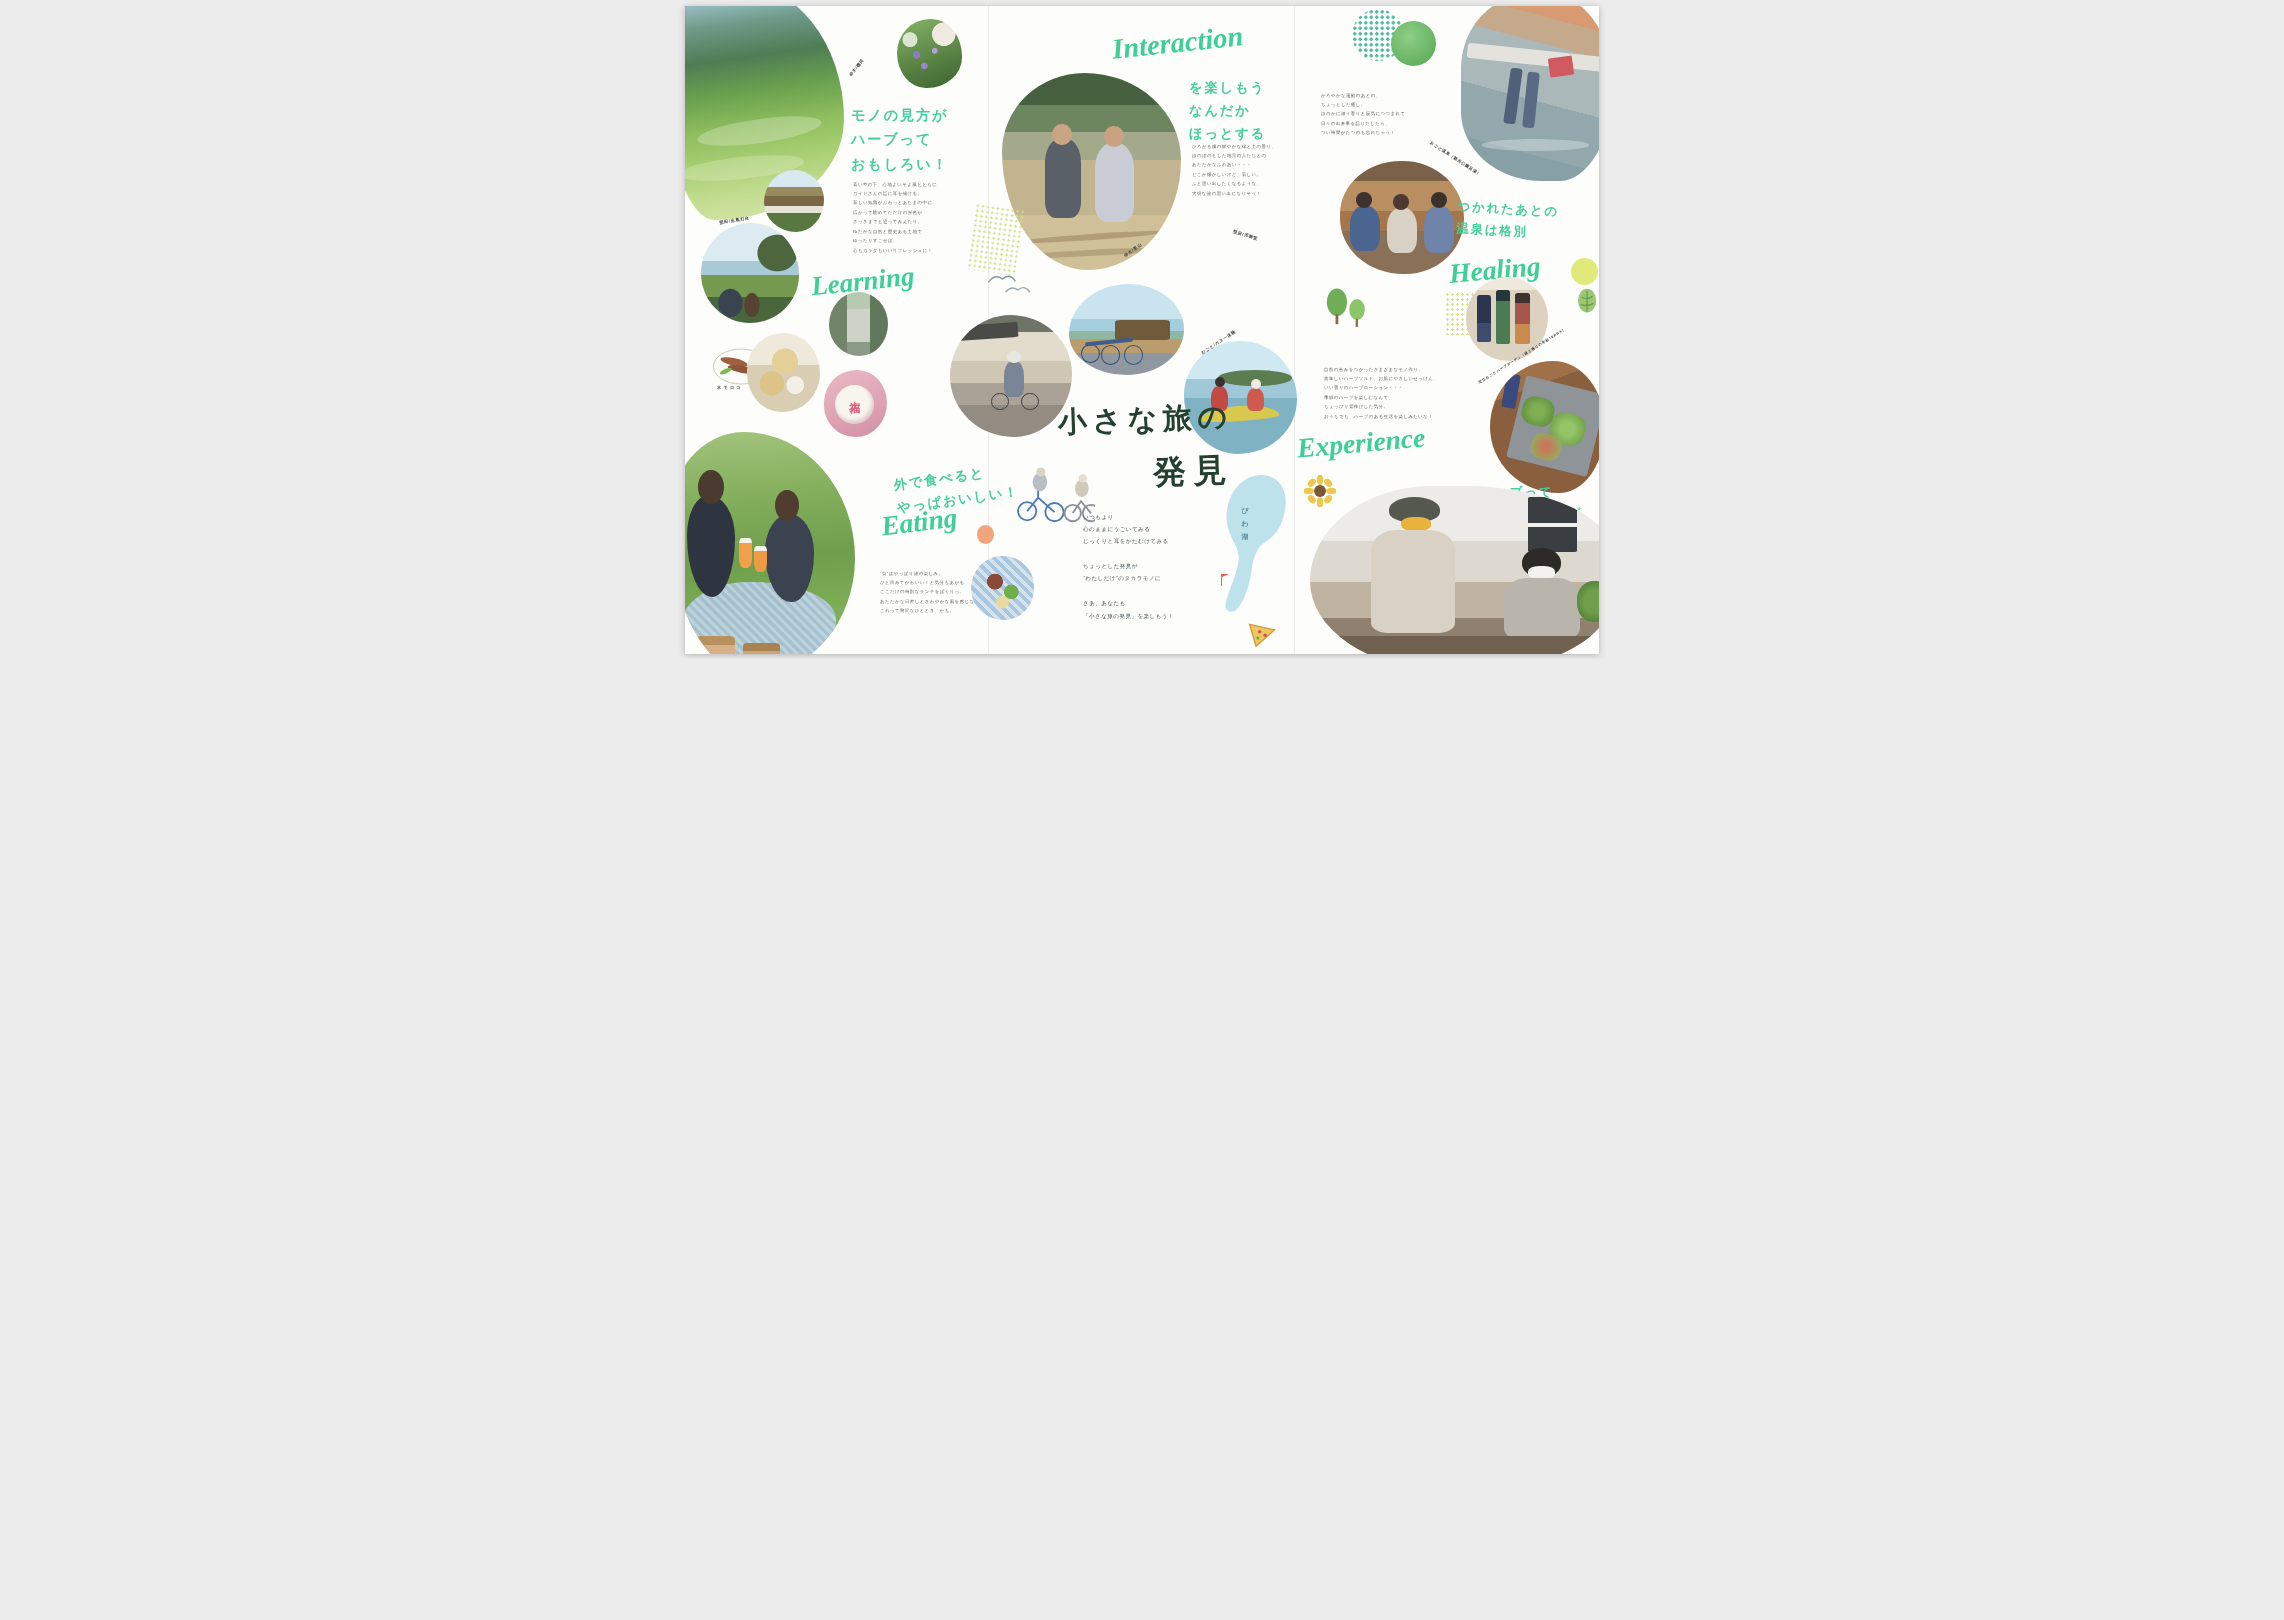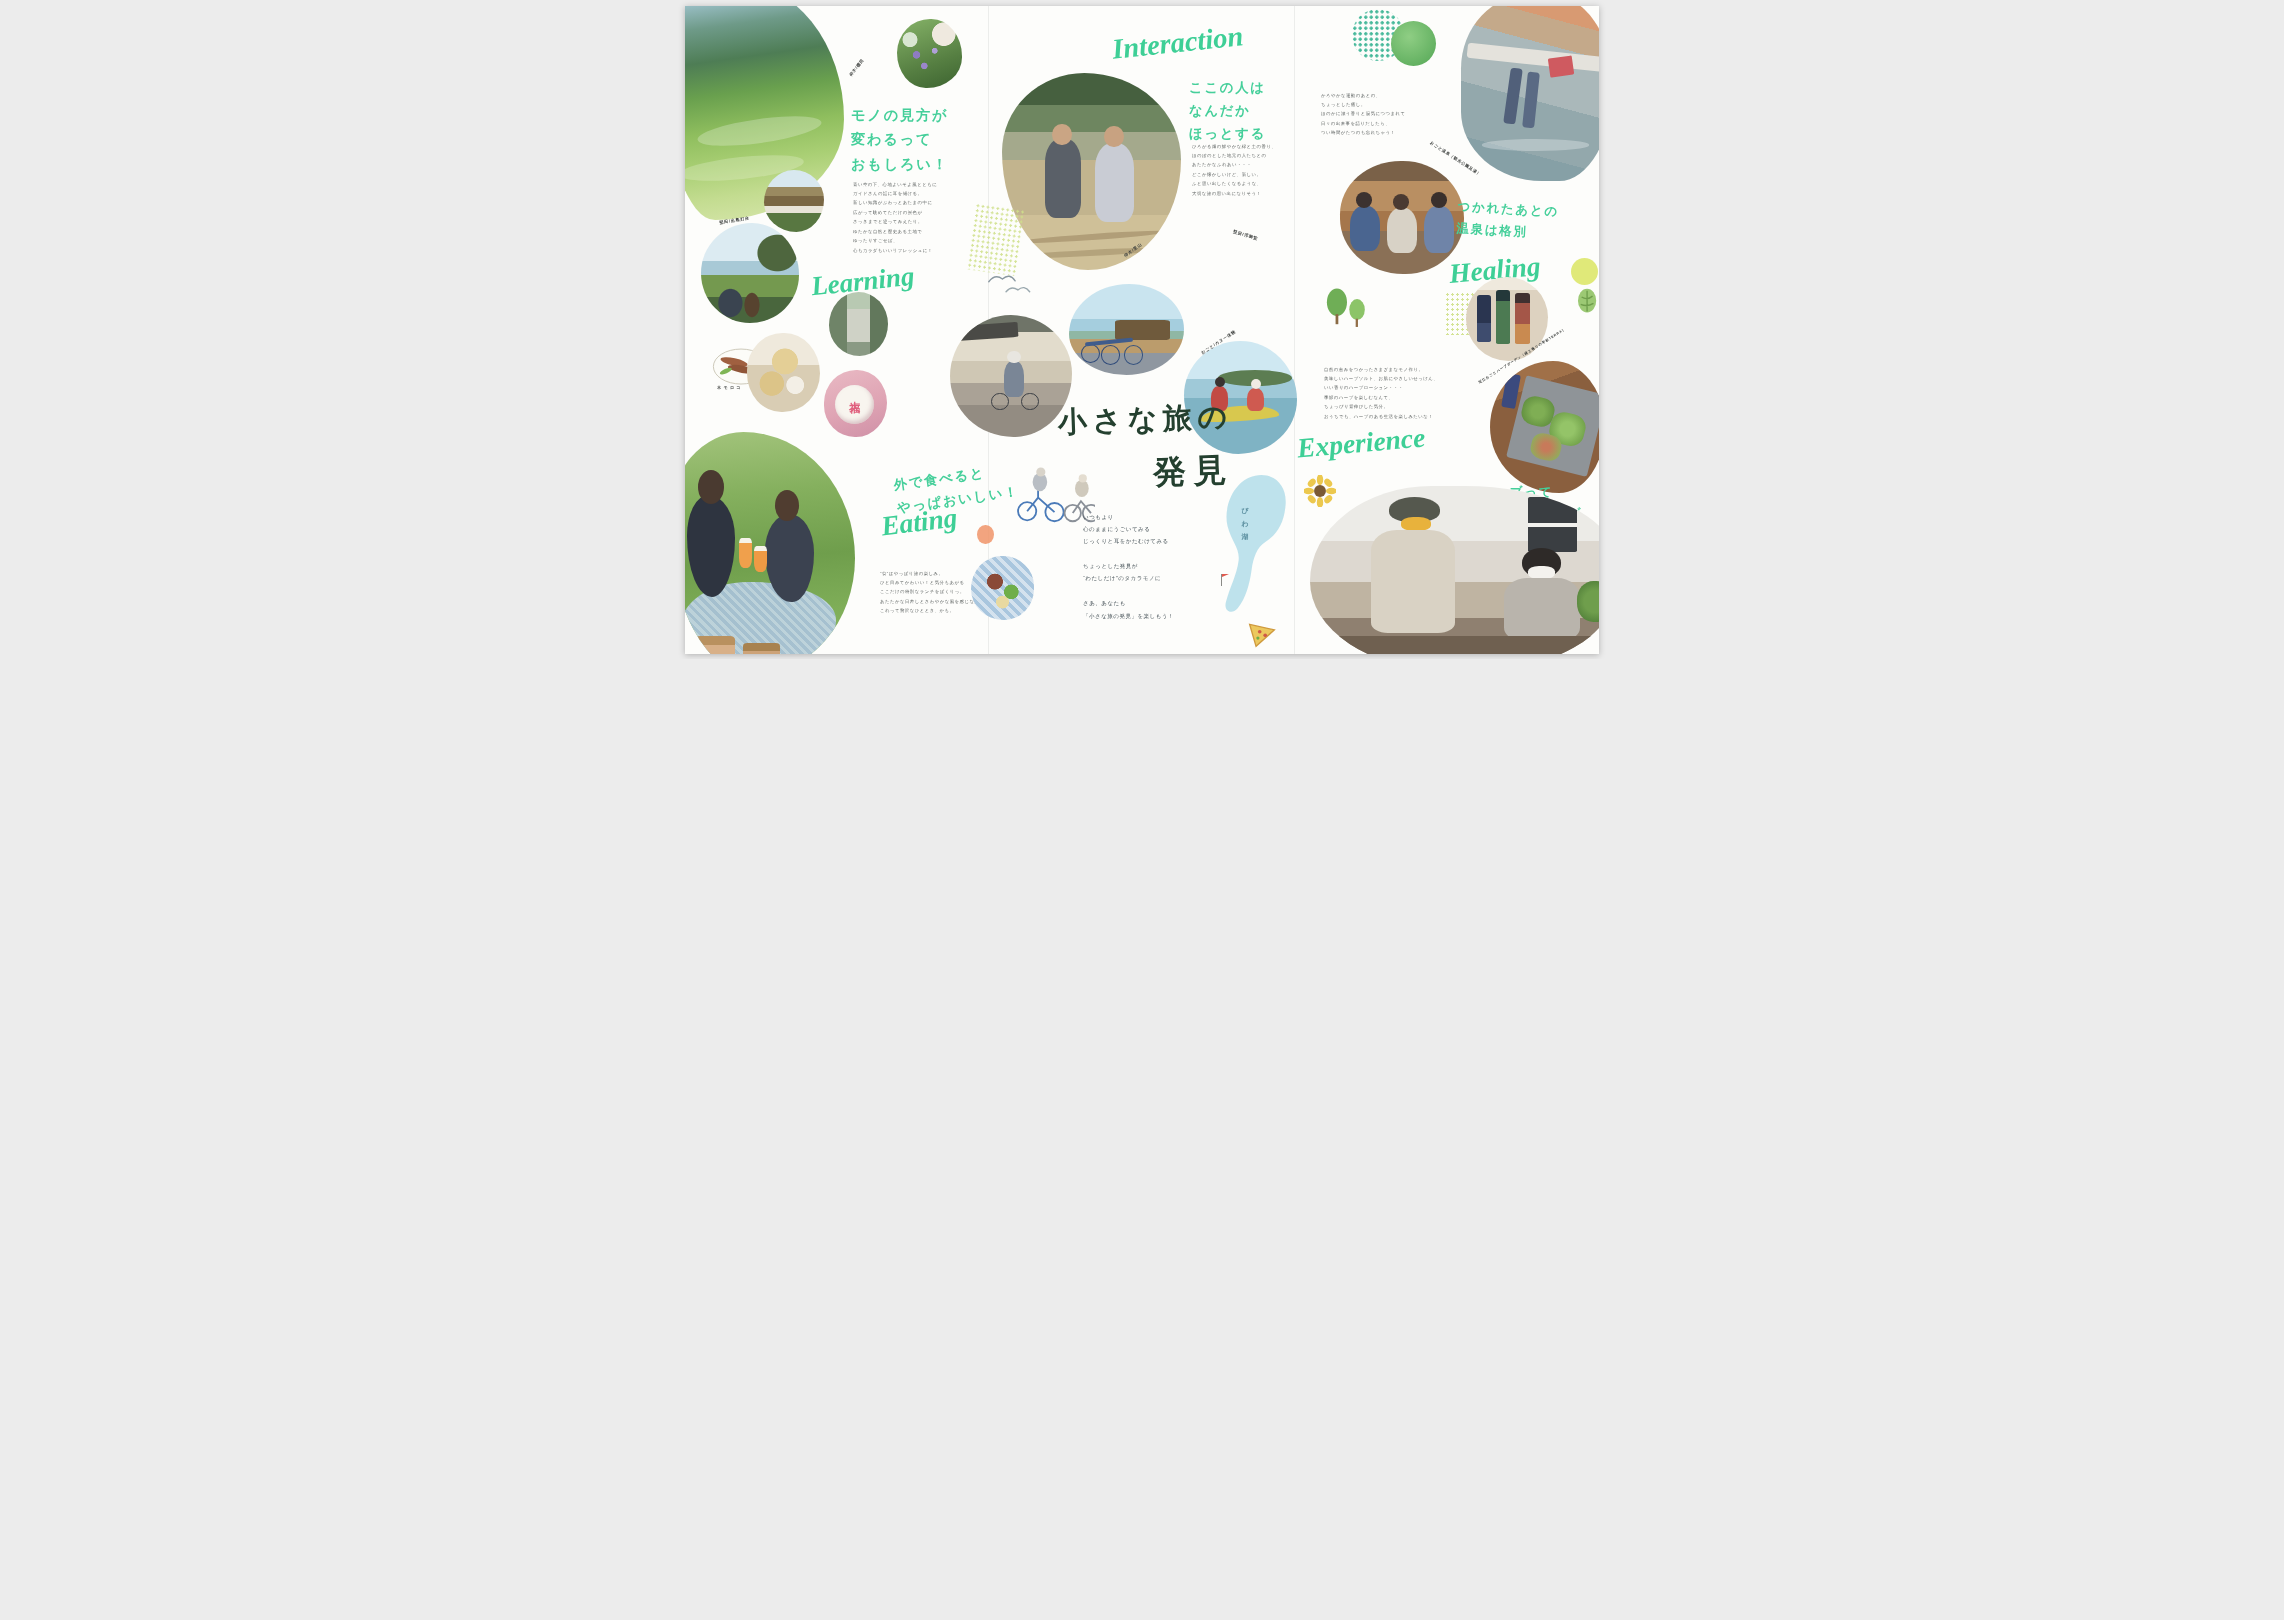--- a/index.html
+++ b/index.html
@@ -102,21 +102,21 @@
               background:linear-gradient(180deg,#46603f 0 16%,#6e8660 16% 30%,#a4a98c 30% 44%,#c2b48e 44% 72%,#cfc098 72% 100%);">
     <div class="h" style="left:24%;top:34%;width:20%;height:40%;background:#5a6068;border-radius:40% 40% 30% 30%/30% 30% 20% 20%;"></div>
     <div class="h" style="left:28%;top:26%;width:11%;height:11%;background:#caa584;border-radius:50%;"></div>
     <div class="h" style="left:52%;top:36%;width:22%;height:40%;background:#c9ccd4;border-radius:42% 42% 30% 30%/32% 32% 20% 20%;"></div>
     <div class="h" style="left:57%;top:27%;width:11%;height:11%;background:#c8a281;border-radius:50%;"></div>
     <div class="h" style="left:6%;top:82%;width:88%;height:3%;background:rgba(120,95,60,.35);border-radius:50%;transform:rotate(-4deg);"></div>
     <div class="h" style="left:4%;top:90%;width:90%;height:3%;background:rgba(120,95,60,.3);border-radius:50%;transform:rotate(-3deg);"></div>
   </div>
   <div class="plabel" style="left:438px;top:248px;transform:rotate(-36deg);transform-origin:left top;">仰木/里山</div>
 
-  <div class="jp-head" style="left:504px;top:70px;font-size:13.3px;">ここの人は
+  <div class="jp-head" style="left:504px;top:70px;font-size:13.3px;">を楽しもう
 なんだか
 ほっとする</div>
 
   <div class="jp-body" style="left:507px;top:136px;width:118px;">ひろがる畑の鮮やかな緑と土の香り、
 ほのぼのとした地元の人たちとの
 あたたかなふれあい・・・
 どこか懐かしいけど、新しい。
 ふと思い出したくなるような、
 大切な旅の思い出になりそう！</div>
 
@@ -312,21 +312,21 @@
     <div class="h" style="left:30%;top:17%;width:10%;height:8%;background:#e8b23c;border-radius:40%;"></div>
     <div class="h" style="left:20%;top:24%;width:28%;height:56%;background:#d9d2c4;border-radius:30% 30% 20% 20%/20% 20% 10% 10%;"></div>
     <div class="h" style="left:70%;top:34%;width:13%;height:16%;background:#2e2a28;border-radius:50% 50% 45% 45%;"></div>
     <div class="h" style="left:72%;top:44%;width:9%;height:7%;background:#f4f2ee;border-radius:40%;"></div>
     <div class="h" style="left:64%;top:50%;width:25%;height:34%;background:#b9b4ac;border-radius:30% 30% 20% 20%;"></div>
     <div class="h" style="left:88%;top:52%;width:12%;height:22%;background:radial-gradient(circle,#6f9e4c 40%,#4c7a36 90%);border-radius:45%;"></div>
     <div class="h" style="left:0;top:82%;width:100%;height:18%;background:#6f6050;"></div>
   </div>
 
   <div class="jp-head" style="left:166px;top:97px;font-size:14.2px;">モノの見方が
-変わるって
+ハーブって
 おもしろい！</div>
   <div class="jp-body" style="left:168px;top:174px;width:138px;">青い空の下、心地よいそよ風とともに
 ガイドさんの話に耳を傾ける。
 新しい知識がぶわっとあたまの中に
 広がって眺めてただけの景色が
 さっきまでと違ってみえたり。
 ゆたかな自然と歴史ある土地で
 ゆったりすごせば、
 心もカラダもいいリフレッシュに！</div>
 

